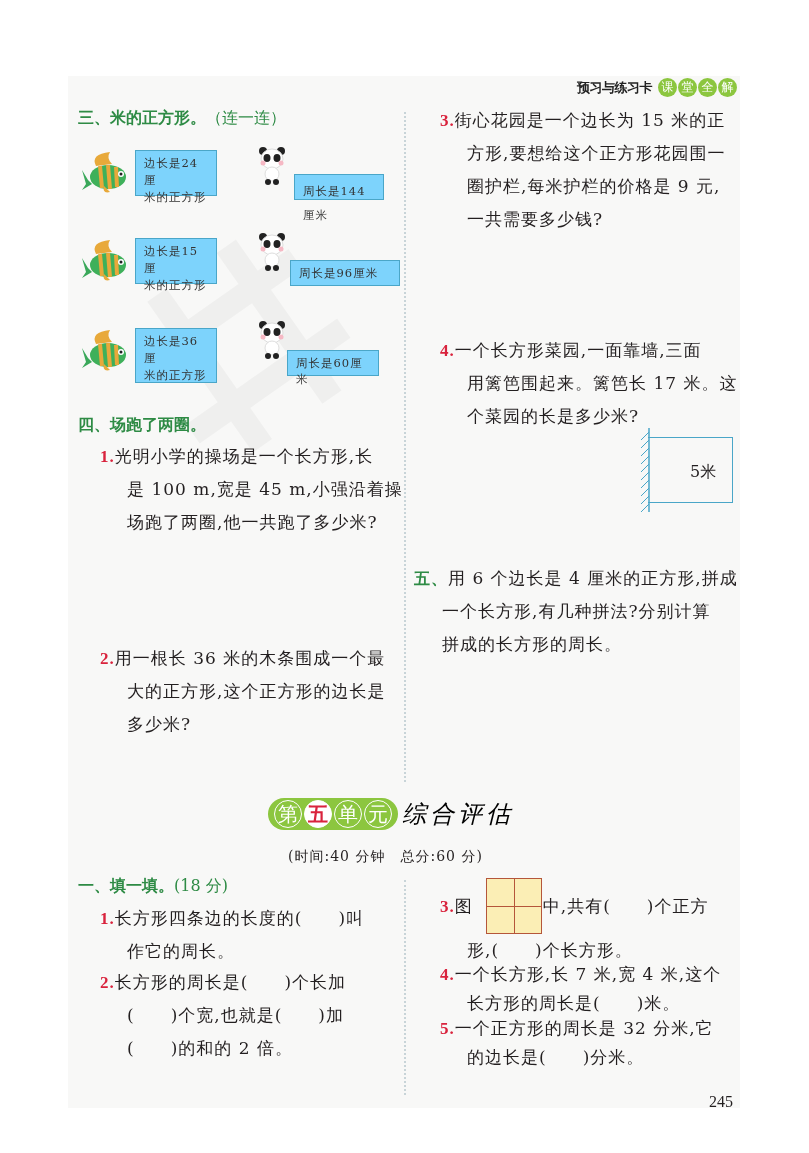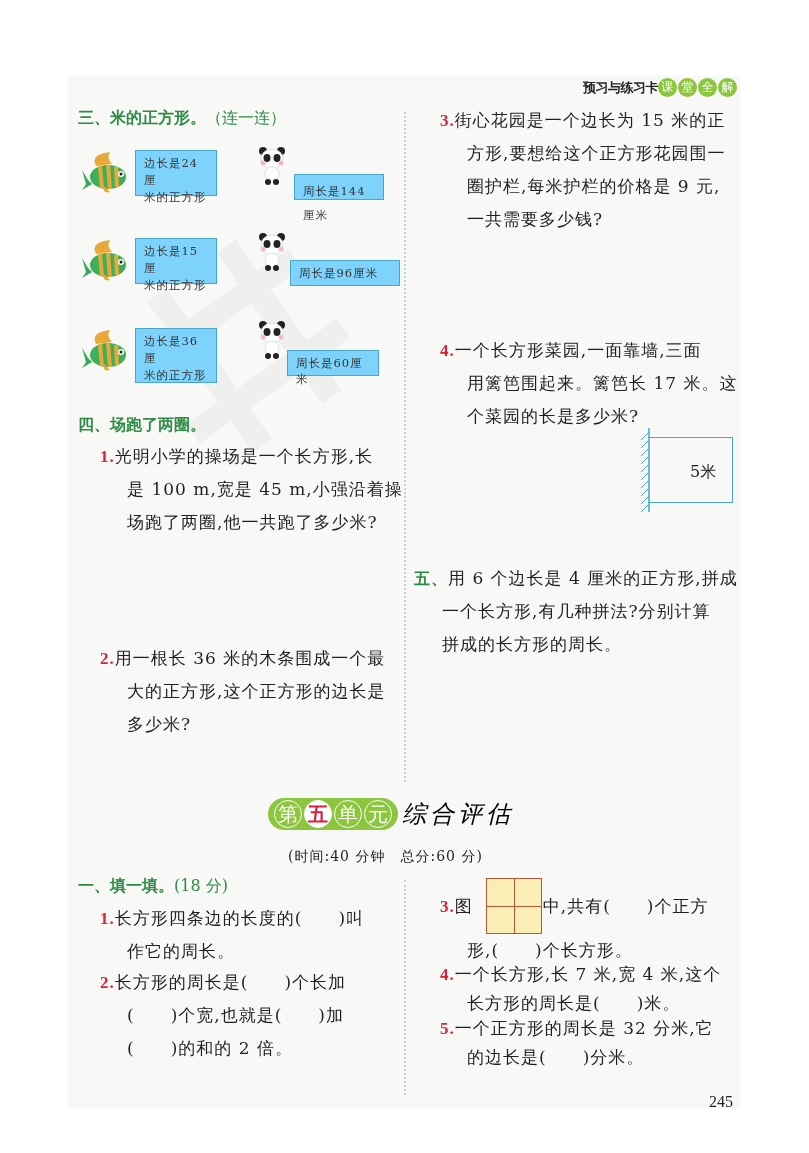--- a/index.html
+++ b/index.html
@@ -2,21 +2,21 @@
 <html><head>
 <meta charset="utf-8">
 <style>
   * { box-sizing: border-box; margin: 0; padding: 0; }
   html, body { width: 809px; height: 1153px; background: #ffffff; overflow: hidden; }
   body { position: relative; font-family: "DejaVu Serif", "Liberation Serif", serif; color: #231f20; }
 
   .page-bg { position: absolute; left: 68px; top: 76px; width: 672px; height: 1032px; background: #f8f8f7; }
   .watermark { position: absolute; font-size: 330px; color: rgba(0,0,0,0.035); font-family: "DejaVu Sans", sans-serif; font-weight: bold; transform: rotate(-35deg); pointer-events: none; }
 
-  .header-right { position: absolute; right: 72px; top: 78px; display: flex; align-items: flex-end; gap: 0; }
+  .header-right { position: absolute; right: 72px; top: 78px; display: flex; align-items: flex-end; gap: 6px; }
   .header-text { font-family: "DejaVu Sans", sans-serif; font-weight: bold; font-size: 13px; color: #222; letter-spacing: -0.5px; }
   .brand { display: flex; gap: 1px; }
   .brand span { width: 19px; height: 19px; border-radius: 50%; background: #8cc63f; color: #fff; font-family: "DejaVu Sans", sans-serif; font-size: 12px; display: flex; align-items: center; justify-content: center; }
 
   .divider { position: absolute; left: 404px; top: 112px; width: 0; height: 670px; border-left: 2px dotted #c8d4d8; }
   .divider2 { position: absolute; left: 404px; top: 880px; width: 0; height: 215px; border-left: 2px dotted #c8d4d8; }
 
   .sec-title { position: absolute; font-family: "DejaVu Sans", sans-serif; font-weight: bold; color: #2e8b45; font-size: 16px; }
   .sec-title .sub { font-weight: normal; font-family: "DejaVu Serif", serif; }
 

